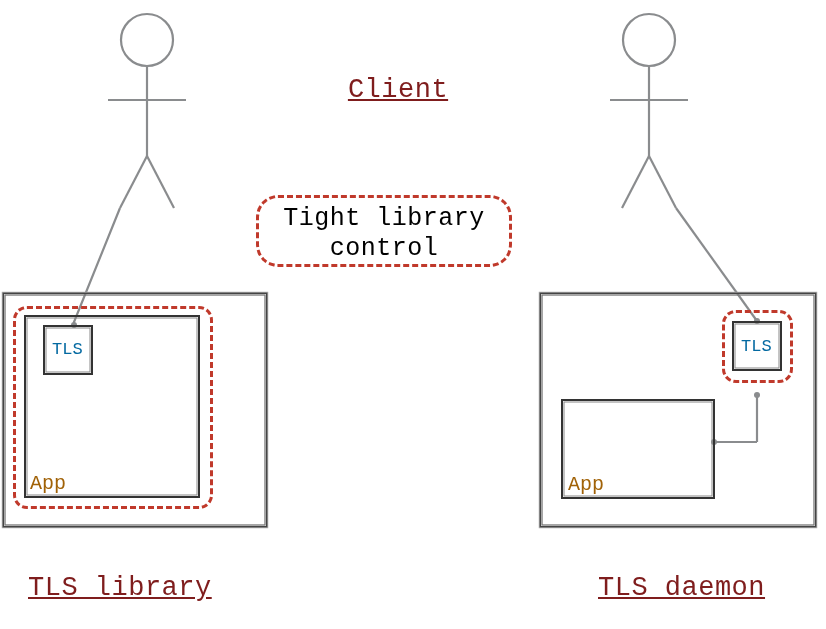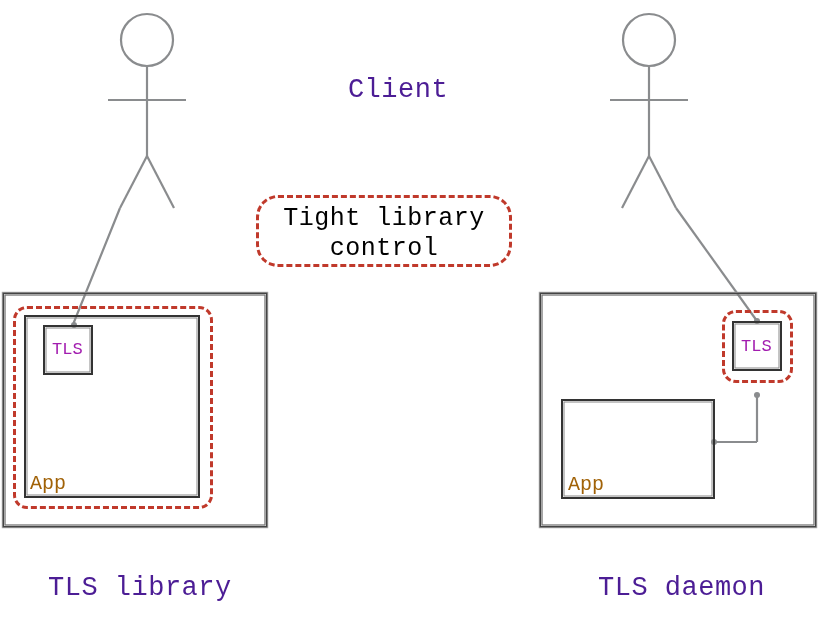--- a/index.html
+++ b/index.html
@@ -14,28 +14,29 @@
   .stage {
     position: relative;
     width: 826px;
     height: 629px;
   }
   svg { position: absolute; top:0; left:0; }
   .label {
     position: absolute;
     font-size: 27px;
     letter-spacing: 0.5px;
-    color: #4c1d95;
+    color: #7f1d1d;
     white-space: pre;
+    text-decoration: underline;
   }
   .label.center { text-align: center; }
   .small-label {
     position: absolute;
     font-size: 17px;
-    color: #a21caf;
+    color: #0369a1;
     white-space: pre;
   }
   .app-label {
     position: absolute;
     font-size: 20px;
     color: #a16207;
   }
   .callout {
     position: absolute;
     border: 3px dashed #c0392b;
@@ -145,16 +146,16 @@
   </div>
 
   <div class="small-label" style="left:52px; top:340px;">TLS</div>
 
   <div class="app-label" style="left:30px; top:472px;">App</div>
 
   <div class="small-label" style="left:741px; top:337px;">TLS</div>
 
   <div class="app-label" style="left:568px; top:473px;">App</div>
 
-  <div class="label" style="left:48px; top:573px;">TLS library</div>
+  <div class="label" style="left:28px; top:573px;">TLS library</div>
   <div class="label" style="left:598px; top:573px;">TLS daemon</div>
 
 </div>
 
 </body></html>

